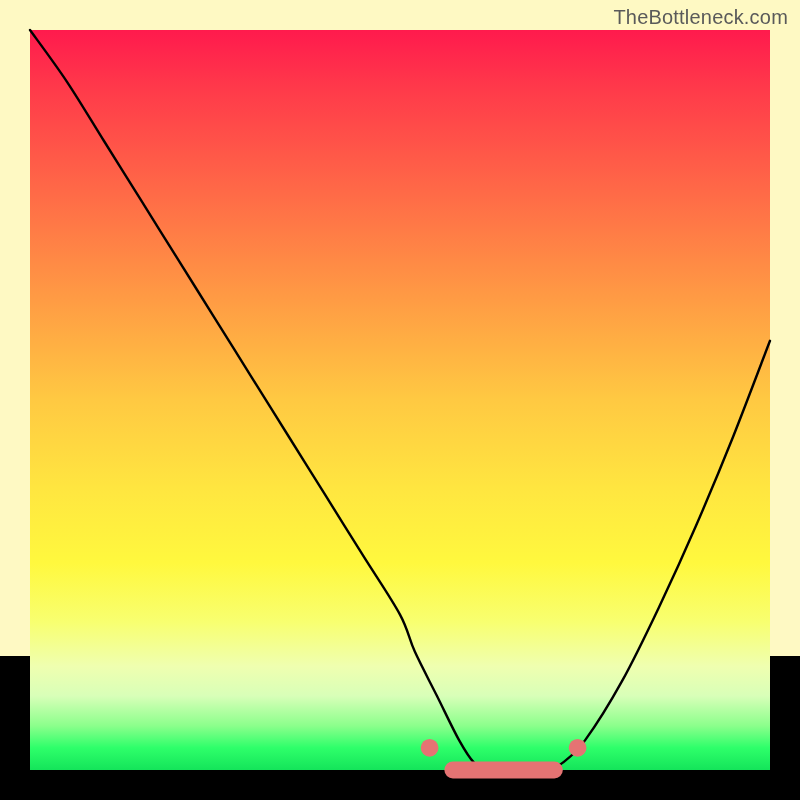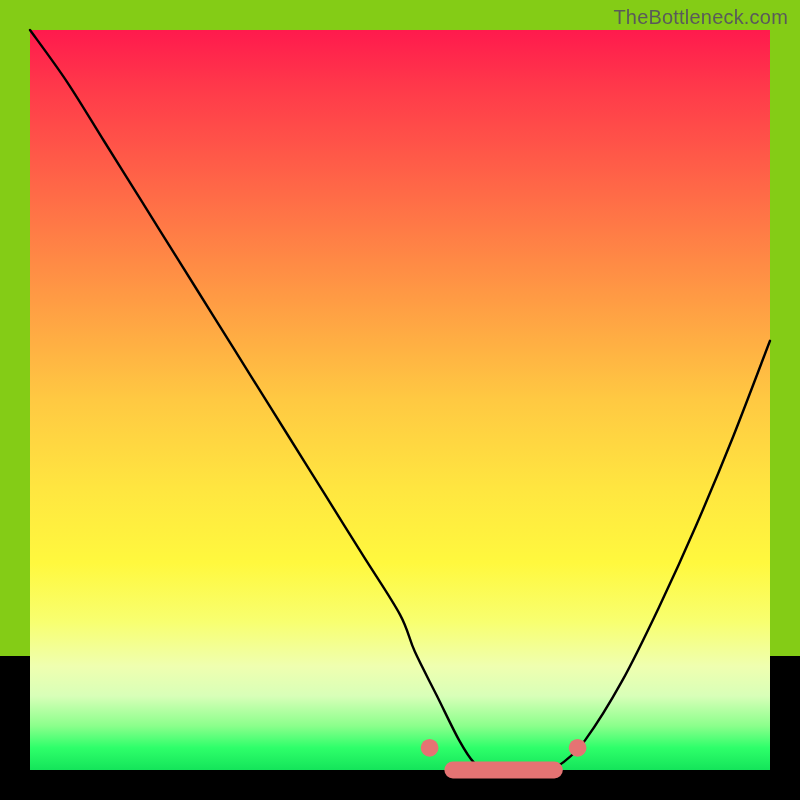--- a/index.html
+++ b/index.html
@@ -10,21 +10,21 @@
     background: #000;
     overflow: hidden;
     font-family: Arial, Helvetica, sans-serif;
   }
   .frame {
     position: absolute;
     top: 0;
     left: 0;
     width: 800px;
     height: 656px;
-    background: #84cc16;
+    background: #fef9c3;
   }
   .plot {
     position: absolute;
     top: 30px;
     left: 30px;
     width: 740px;
     height: 740px;
     
     background: linear-gradient(
       to bottom,

